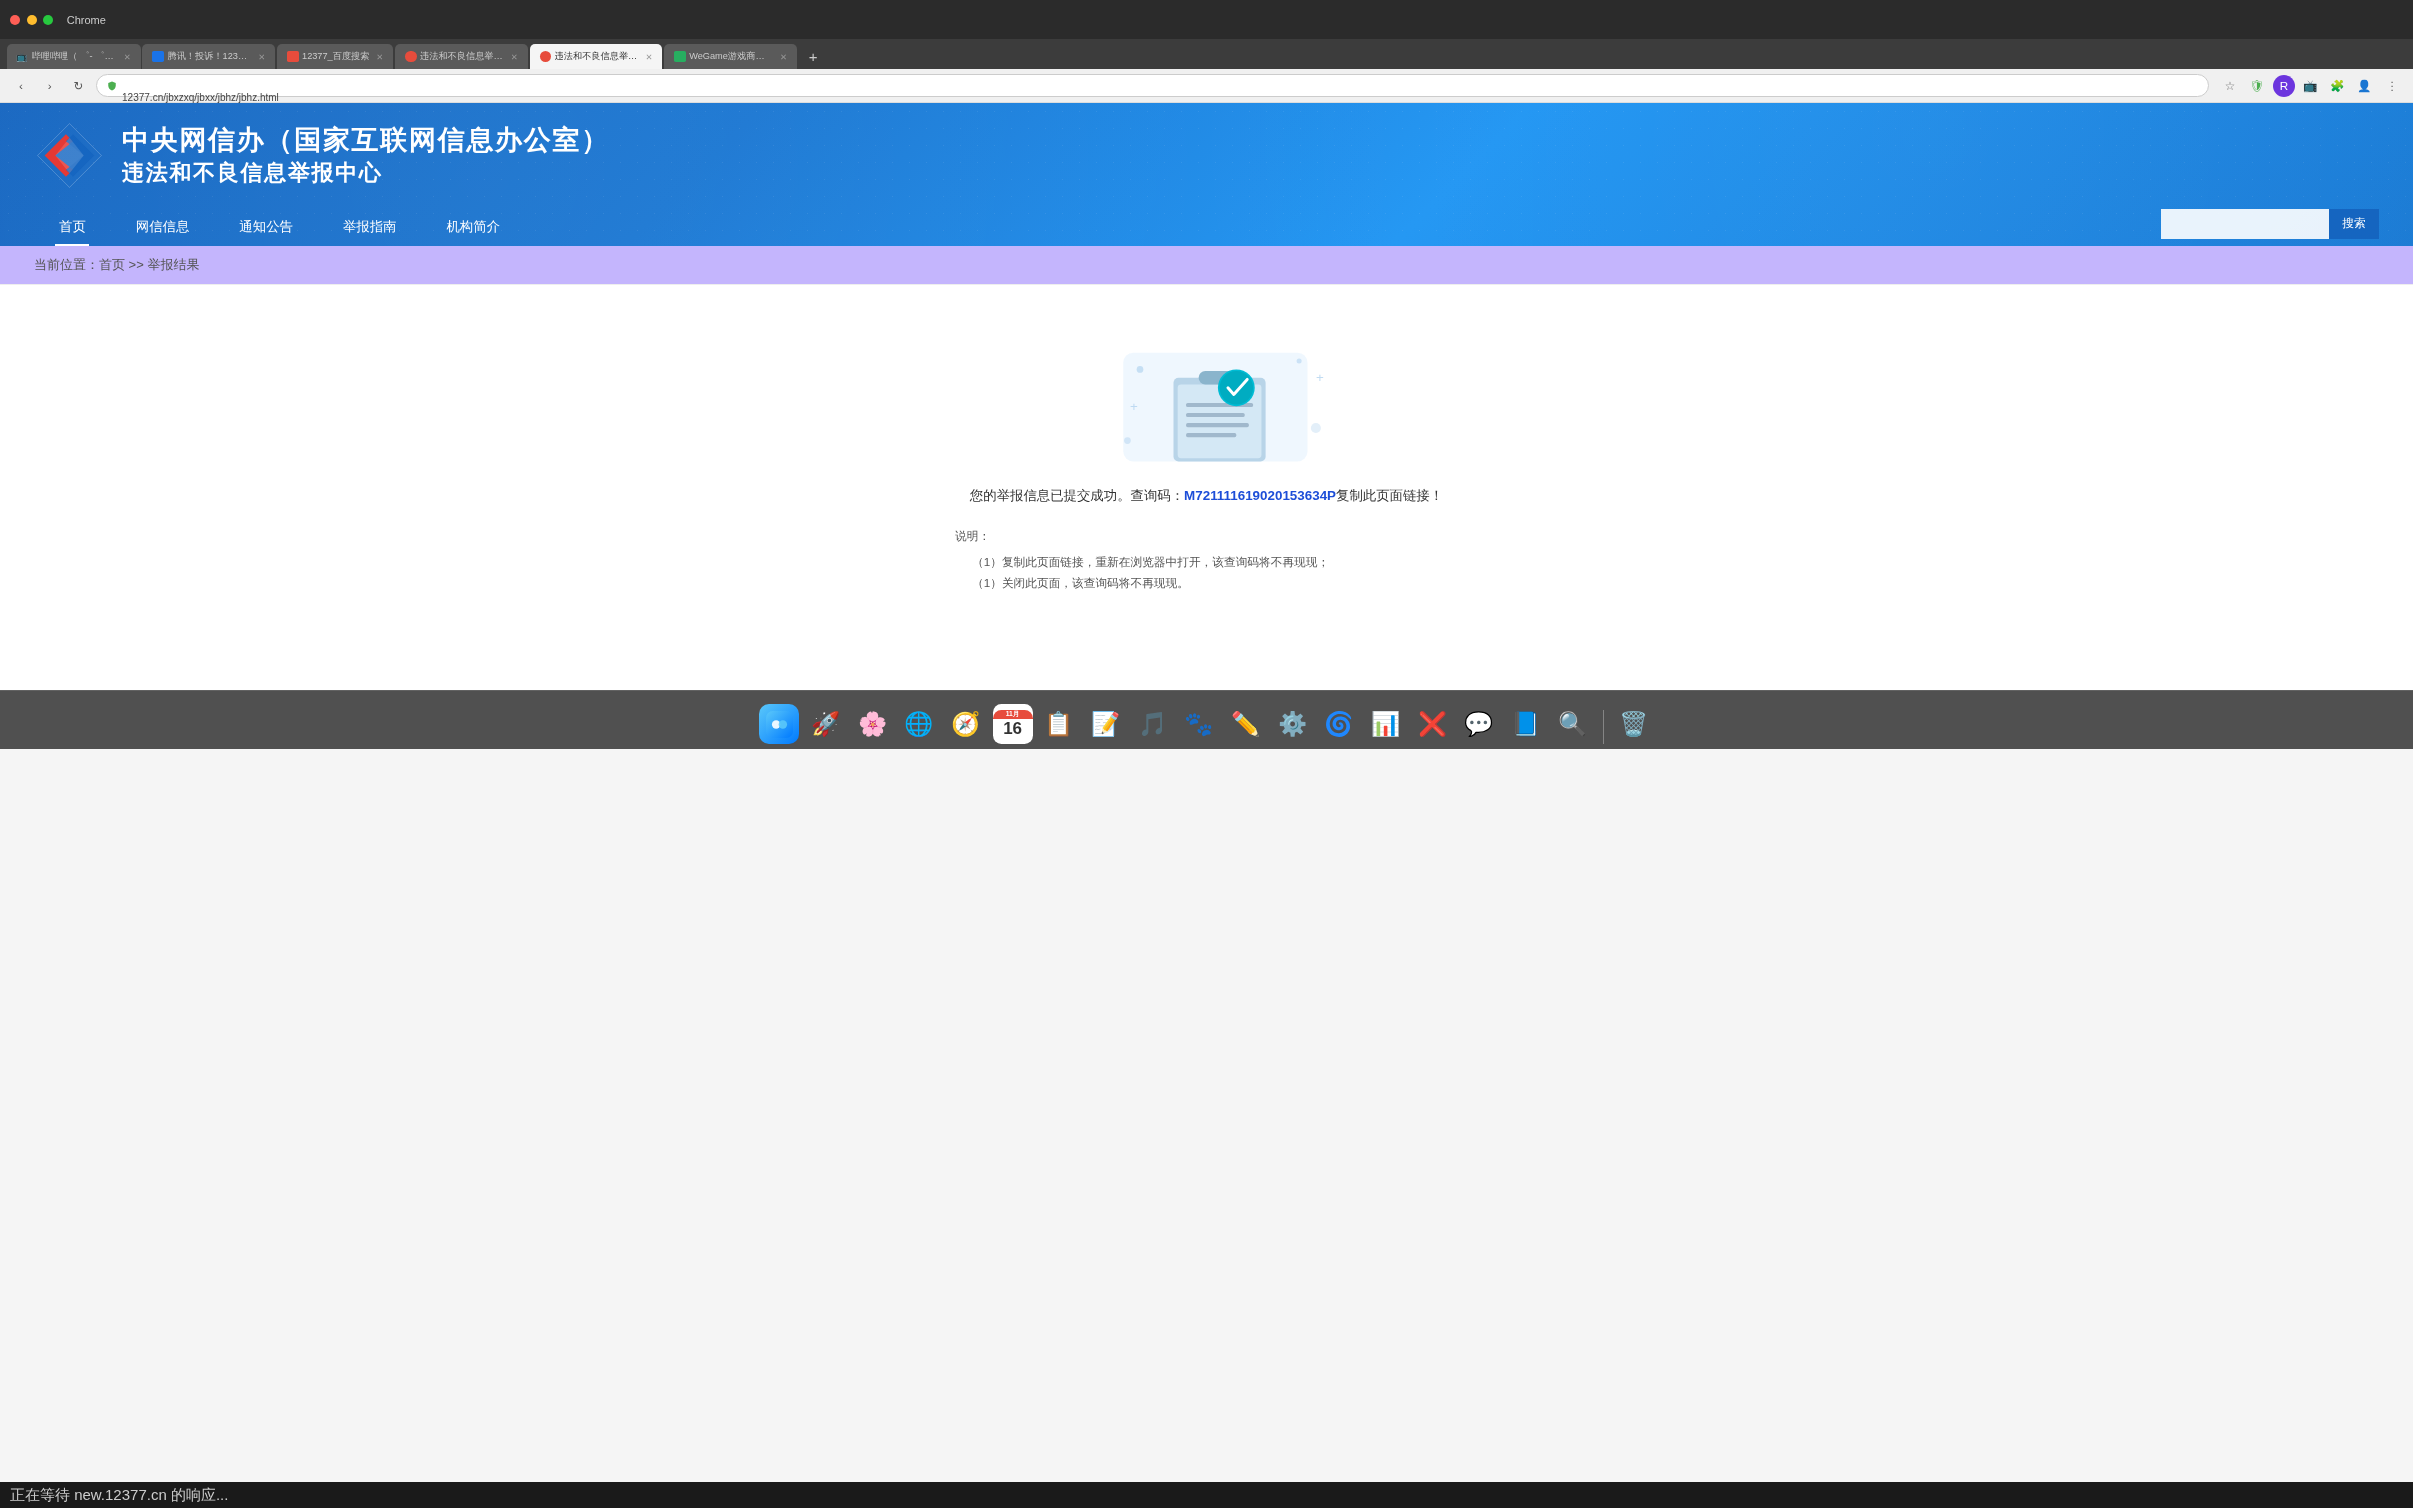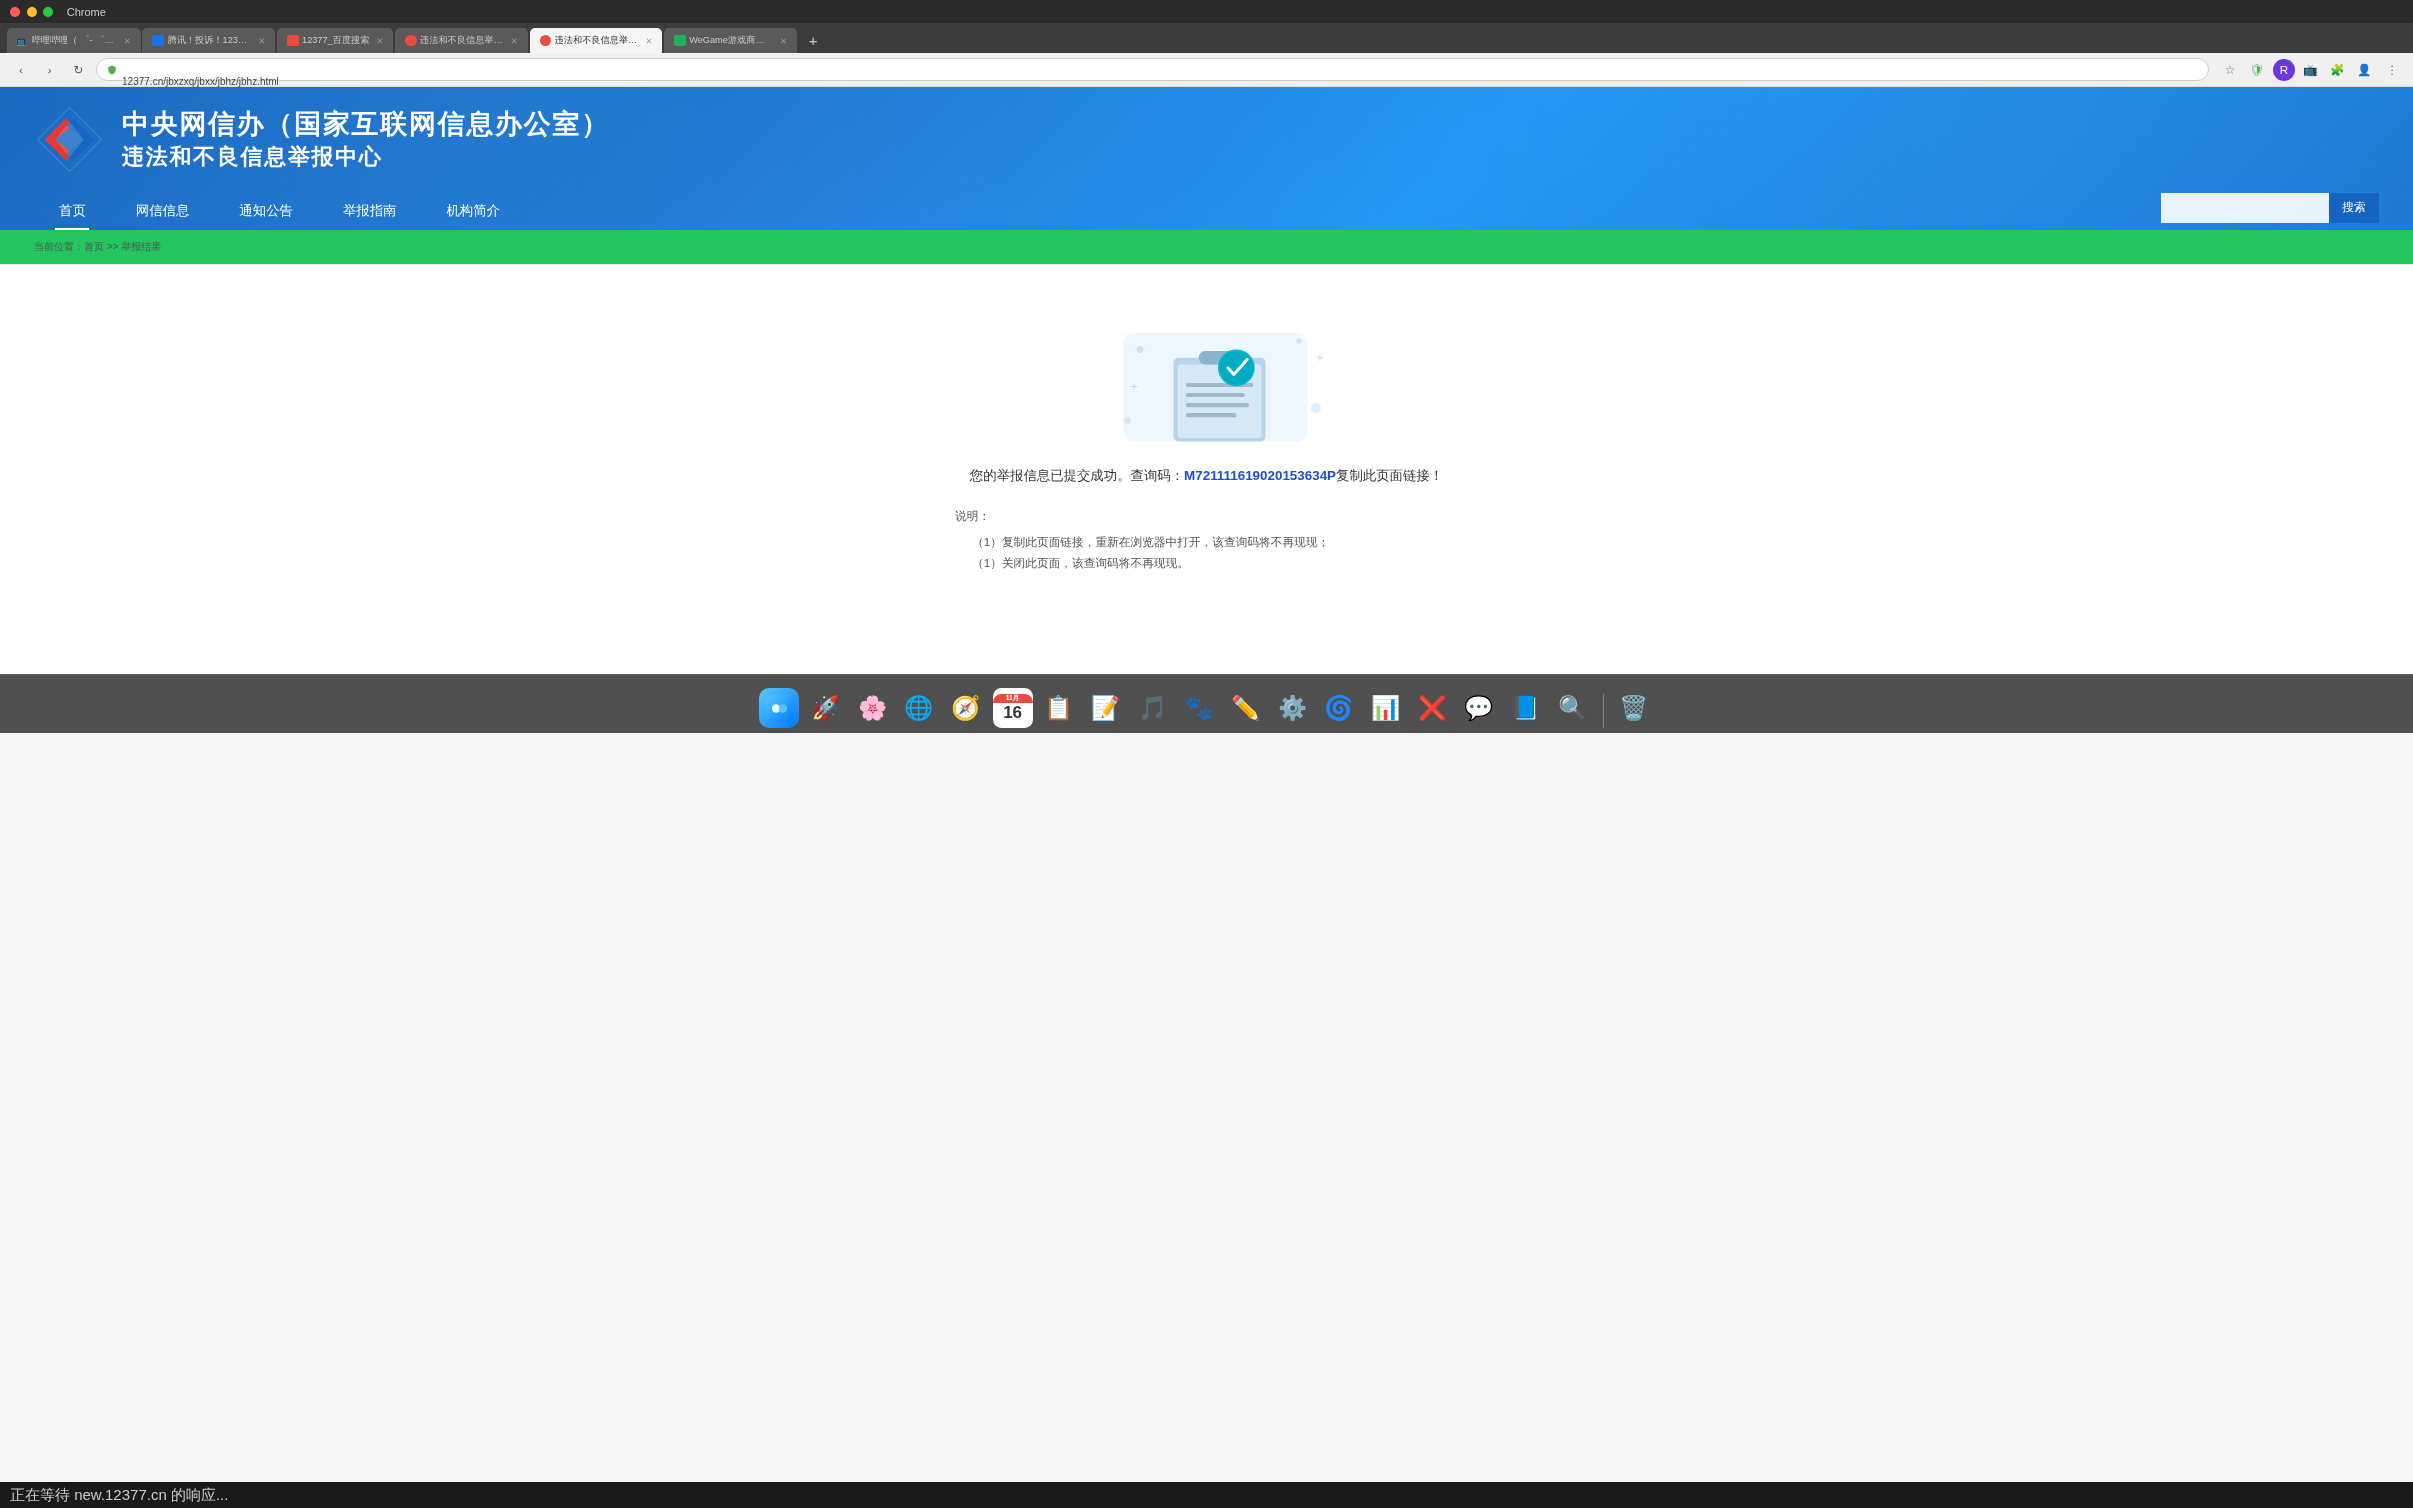--- a/index.html
+++ b/index.html
@@ -2,21 +2,21 @@
 <html style="font-size:13.4px"><head>
   <meta charset="utf-8">
   <style>
     * { margin: 0; padding: 0; box-sizing: border-box; }
     body { font-family: "PingFang SC", "Microsoft YaHei", sans-serif; background: #f5f5f5; }
 
     
     .browser-frame { width: 100%; background: #3c3c3c; }
     .browser-titlebar {
       background: #2b2b2b;
-      height: 23px;
+      height: 39px;
       display: flex;
       align-items: center;
       padding: 0 10px;
       gap: 6.7px;
     }
     .traffic-light { width: 10px; height: 10px; border-radius: 50%; }
     .tl-red { background: #ff5f56; }
     .tl-yellow { background: #ffbd2e; }
     .tl-green { background: #27c93f; }
     .browser-title-text { color: #ccc; font-size: 11px; margin-left: 6.7px; }
@@ -192,24 +192,24 @@
       color: #fff;
       border: none;
       width: 50px; height: 30px;
       font-size: 11.7px;
       cursor: pointer;
     }
 
     
     .breadcrumb-bar {
       padding: 10px 34px;
-      font-size: 10px;
+      font-size: 13px;
       color: #555;
       border-bottom: 0.8px solid #eee;
-      background: #22c55e;
+      background: #c4b5fd;
     }
 
     
     .main-content {
       padding: 34px;
       display: flex;
       flex-direction: column;
       align-items: center;
       min-height: 335px;
     }

